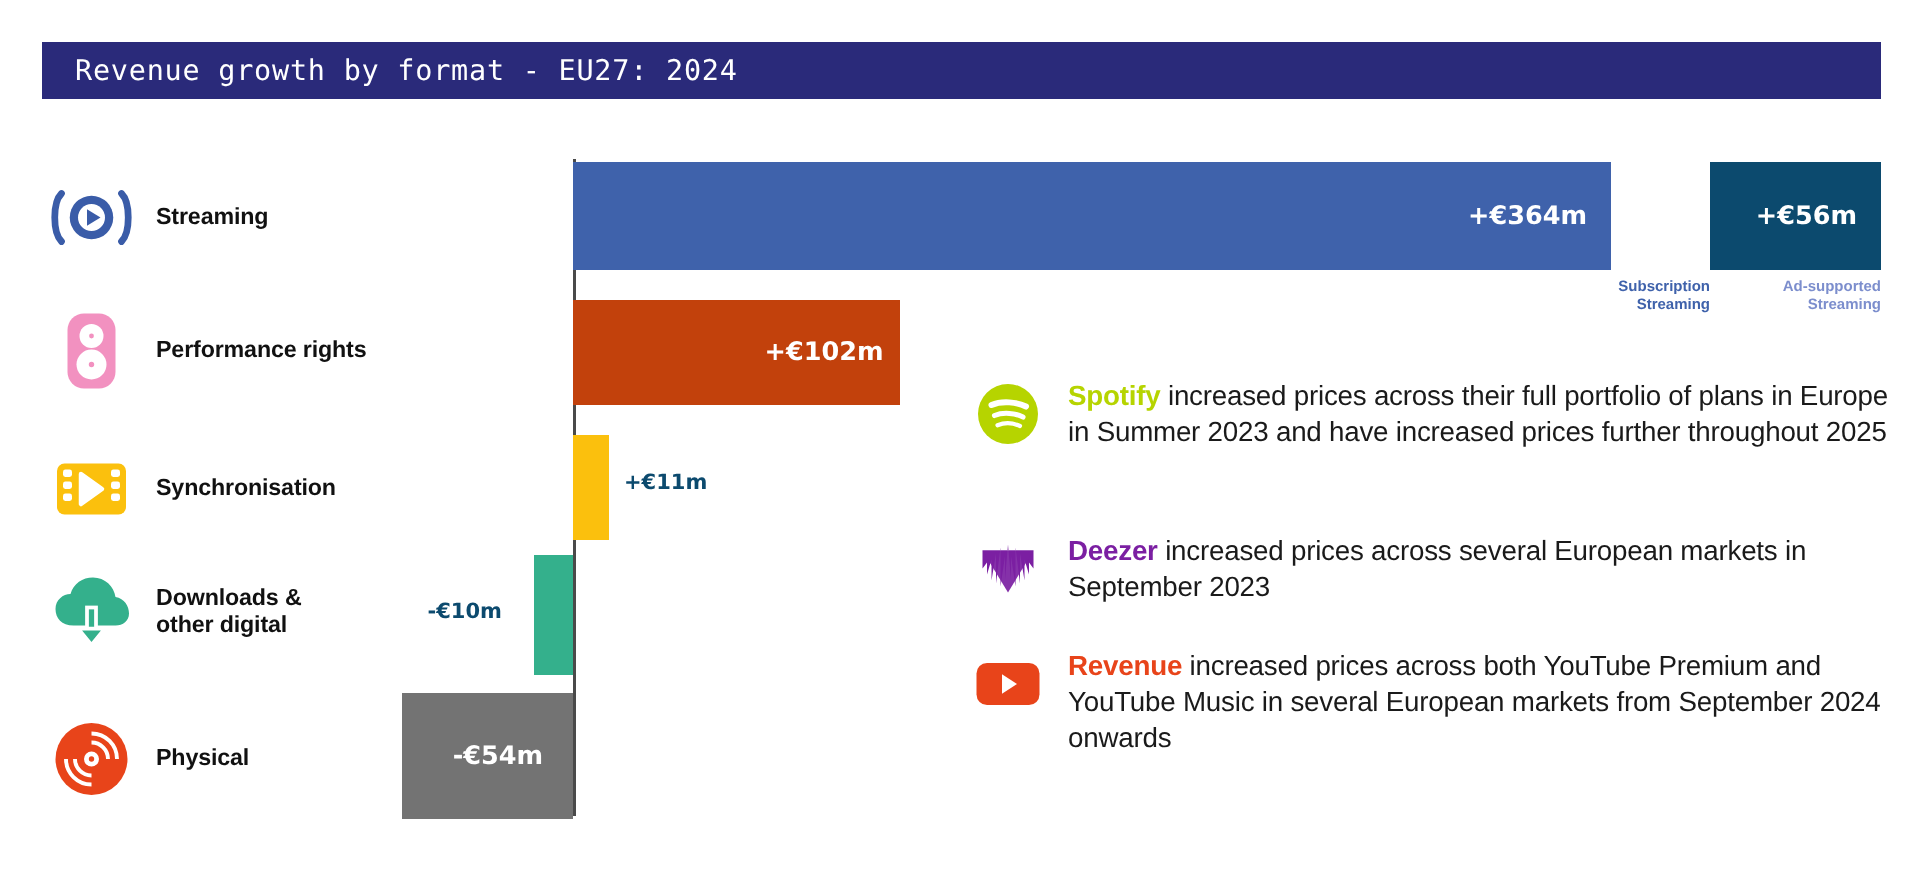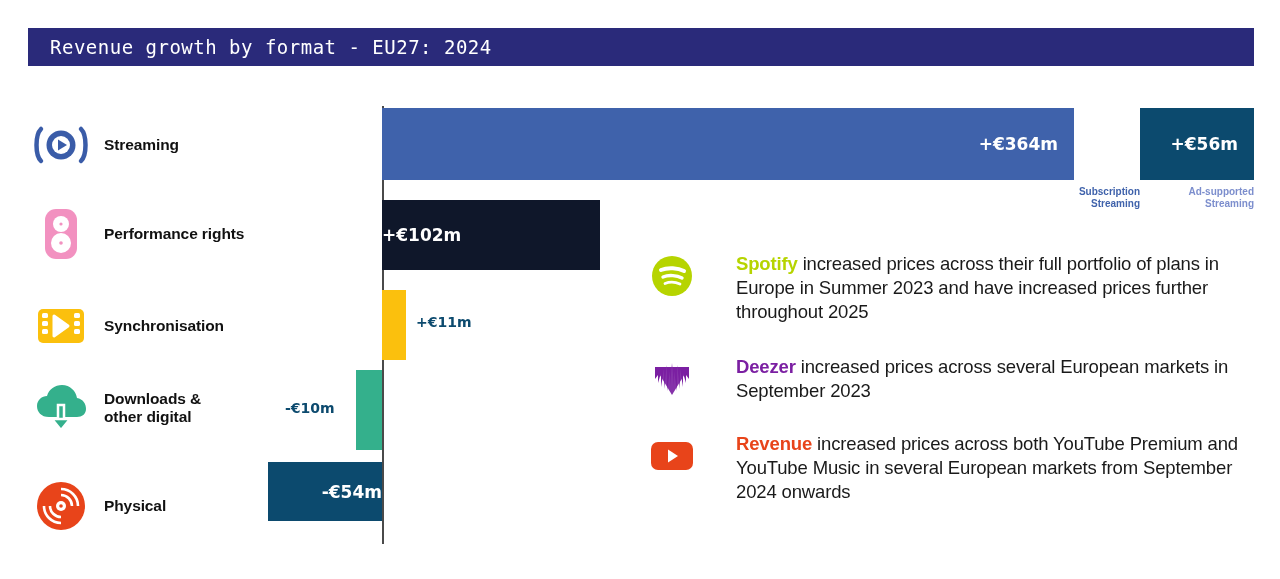--- a/index.html
+++ b/index.html
@@ -96,21 +96,20 @@
     white-space: pre-line;
   }
 
   
   .note-row {
     position: absolute;
     left: 650px;
     display: flex;
     align-items: flex-start;
     width: 610px;
-    gap: 24px;
   }
   .note-logo {
     width: 44px; height: 44px;
     flex: 0 0 44px;
     display: flex; align-items: center; justify-content: center;
     margin-top: 2px;
   }
   .note-text {
     margin-left: 18px;
     font-size: 18.5px;
@@ -205,31 +204,31 @@
       <span class="bar-inner-label">+€364m</span>
     </div>
     <div class="bar" style="left:1140px; top:108px; width:114px; height:72px; background:#0c4a6e; justify-content:flex-end; padding-right:16px;">
       <span class="bar-inner-label">+€56m</span>
     </div>
     <div class="seg-caption" style="left:1000px; top:186px; width:140px; color:#3f62ab;">Subscription
 Streaming</div>
     <div class="seg-caption" style="left:1114px; top:186px; width:140px; color:#7c8ecd;">Ad-supported
 Streaming</div>
 
-    <div class="bar" style="left:382px; top:200px; width:218px; height:70px; background:#0f172a; padding-right:11px;">
+    <div class="bar" style="left:382px; top:200px; width:218px; height:70px; background:#c2410c; justify-content:flex-end; padding-right:11px;">
       <span class="bar-inner-label">+€102m</span>
     </div>
 
     <div class="bar" style="left:382px; top:290px; width:24px; height:70px; background:#fbc00d;"></div>
     <div class="bar-outside-label" style="left:416px; top:314px;">+€11m</div>
 
     <div class="bar" style="left:356px; top:370px; width:26px; height:80px; background:#34b08c;"></div>
     <div class="bar-outside-label" style="left:285px; top:400px;">-€10m</div>
 
-    <div class="bar" style="left:268px; top:462px; width:114px; height:59px; background:#0c4a6e; justify-content:flex-end; padding-left:14px;">
+    <div class="bar" style="left:268px; top:462px; width:114px; height:84px; background:#737373; justify-content:center; padding-left:14px;">
       <span class="bar-inner-label">-€54m</span>
     </div>
   </div>
 
   <div class="note-row" style="top:252px;">
     <div class="note-logo">
       <svg width="42" height="42" viewBox="0 0 42 42">
         <circle cx="21" cy="21" r="20" fill="#b6d400"></circle>
         <path d="M10 15 C17 12 27 13 33 16" stroke="#ffffff" stroke-width="4" fill="none" stroke-linecap="round"></path>
         <path d="M12 22 C18 19.5 26 20.5 31 23" stroke="#ffffff" stroke-width="3.4" fill="none" stroke-linecap="round"></path>

